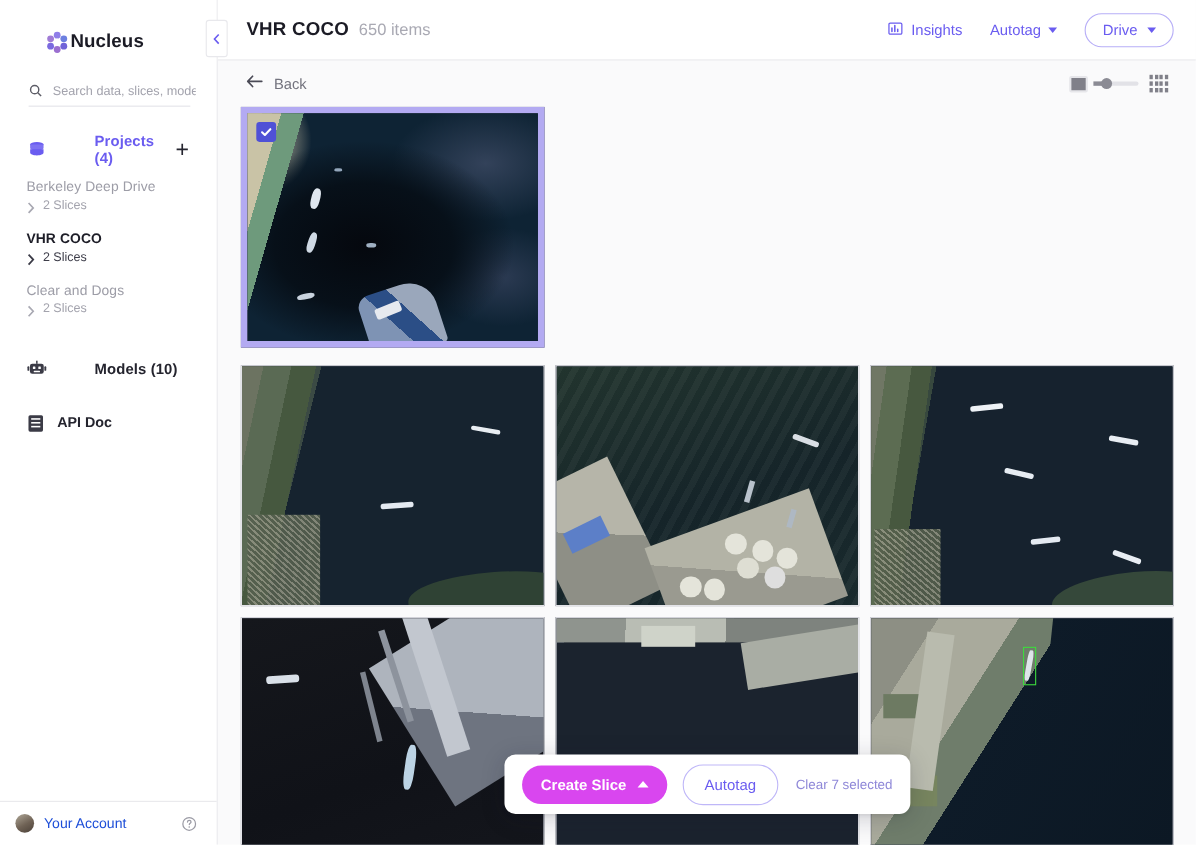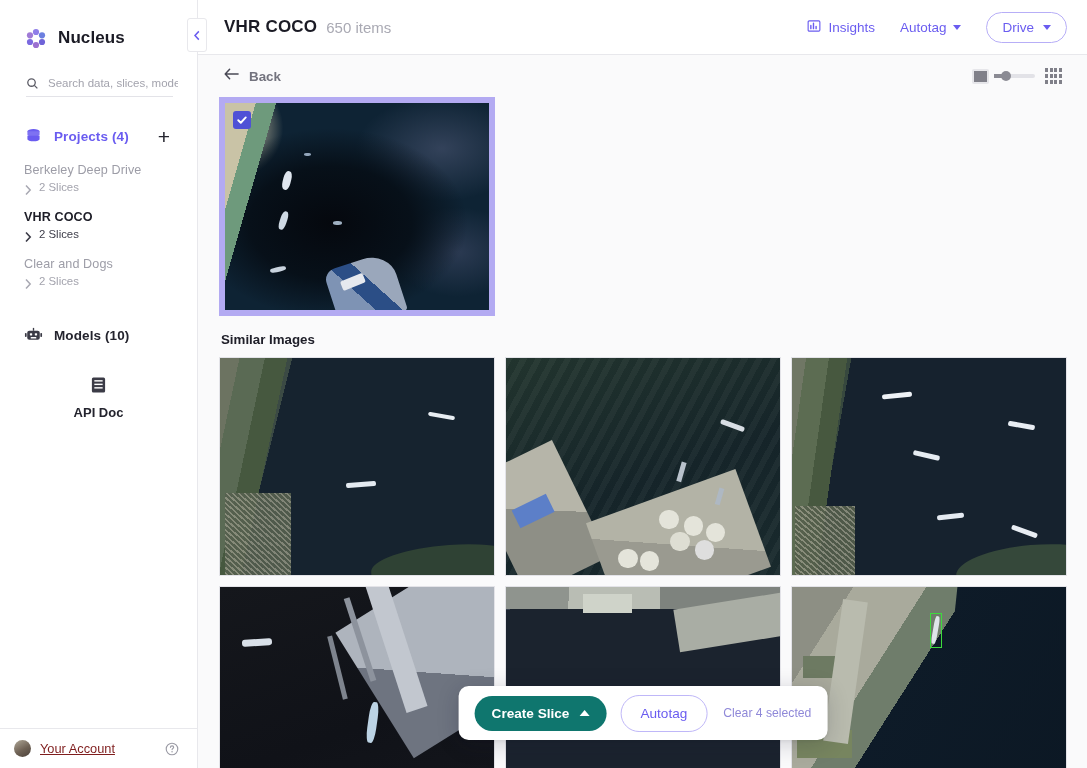--- a/index.html
+++ b/index.html
@@ -14,21 +14,21 @@
 
   
   .sidebar {
     width: 198px; height: 768px;
     background: #ffffff;
     border-right: 1px solid #e8e8ec;
     display: flex; flex-direction: column;
     position: relative;
     flex: 0 0 198px;
   }
-  .brand { display: flex; align-items: center; gap: 10px; padding: 20px 0 0 24px; height: 56px; }
+  .brand { display: flex; align-items: center; padding: 20px 0 0 24px; height: 56px; margin-left: 16px; }
   .brand-logo { width: 24px; height: 24px; flex: 0 0 24px; }
   .brand-name { font-size: 17px; font-weight: 700; color: #1b1b25; letter-spacing: .1px; }
 
   .search-row {
     display: flex; align-items: center; gap: 9px;
     margin: 20px 24px 0 26px;
     padding-bottom: 7px;
     border-bottom: 1px solid #e3e3e8;
   }
   .search-icon { width: 13px; height: 13px; flex: 0 0 13px; color: #5c5c66; }
@@ -36,21 +36,21 @@
     border: 0; outline: 0; font-size: 11.5px; color: #9a9aa4;
     font-family: "Liberation Sans", sans-serif; width: 130px; background: transparent;
   }
   .search-input::placeholder { color: #a3a3ad; }
 
   .section-head {
     display: flex; align-items: center; gap: 11px;
     padding: 0 24px 0 24px; margin-top: 26px; height: 26px;
   }
   .section-head .sec-icon { width: 19px; height: 19px; flex: 0 0 19px; }
-  .section-title { font-size: 13.5px; font-weight: 700; color: #6a5cf0; letter-spacing: .1px; }
+  .section-title { font-size: 13.5px; font-weight: 700; color: #6a5cf0; letter-spacing: .1px; margin-left: 32px; }
   .section-title.dark { color: #24242e; }
   .plus-btn {
     margin-left: auto; width: 18px; height: 18px; cursor: pointer;
     display: flex; align-items: center; justify-content: center;
     font-size: 21px; line-height: 1; color: #25252f; font-weight: 400;
   }
 
   .proj-list { margin-top: 14px; }
   .proj { padding: 0 24px; margin-bottom: 17px; cursor: pointer; }
   .proj-name { font-size: 12.6px; color: #9d9da7; letter-spacing: .1px; }
@@ -60,34 +60,34 @@
   .proj.active .chev { color: #3a3a46; }
   .slices-text { font-size: 11.4px; color: #a3a3ad; }
   .proj.active .slices-text { color: #3d3d49; }
 
   .model-list { margin-top: 15px; }
   .model-item {
     padding: 0 24px; font-size: 12.4px; color: #a0a0aa;
     margin-bottom: 17px; cursor: pointer; letter-spacing: .1px;
   }
 
-  .api-row { display: flex; align-items: center; gap: 11px; padding: 0 24px; margin-top: 28px; cursor: pointer; flex-direction: column; }
+  .api-row { display: flex; gap: 11px; padding: 0 24px; margin-top: 28px; cursor: pointer; }
   .api-icon { width: 17px; height: 18px; flex: 0 0 17px; }
   .api-label { font-size: 13px; font-weight: 700; color: #24242e; }
 
   .sidebar-footer {
     margin-top: auto; border-top: 1px solid #e8e8ec;
     height: 40px; display: flex; align-items: center; padding: 0 18px 0 14px;
   }
   .avatar {
     width: 17px; height: 17px; border-radius: 50%; flex: 0 0 17px;
     background: linear-gradient(150deg,#b0a898,#6f6255 55%,#4a4038);
     margin-right: 9px;
   }
-  .acct-label { font-size: 12.8px; color: #7f1d1d; text-decoration: underline; }
+  .acct-label { font-size: 12.8px; color: #1d4ed8; }
   .help-icon { margin-left: auto; width: 14px; height: 14px; color: #9b9ba5; cursor: pointer; }
 
   .collapse-tab {
     position: absolute; right: -10px; top: 18px;
     width: 20px; height: 34px; background: #fff;
     border: 1px solid #e8e8ec; border-radius: 3px;
     display: flex; align-items: center; justify-content: center;
     cursor: pointer; z-index: 20;
   }
   .collapse-tab svg { width: 8px; height: 11px; color: #6a5cf0; }
@@ -104,21 +104,21 @@
   .topbar-actions { margin-left: auto; display: flex; align-items: center; gap: 25px; }
   .tb-action { display: flex; align-items: center; gap: 7px; font-size: 13.5px; color: #6a5cf0; cursor: pointer; }
   .tb-action svg { width: 14px; height: 14px; }
   .caret { width: 0; height: 0; border-left: 4.5px solid transparent; border-right: 4.5px solid transparent; border-top: 5px solid #6a5cf0; }
   .slice-btn {
     border: 1.3px solid #b7aef7; border-radius: 17px; padding: 7px 15px;
     display: flex; align-items: center; gap: 9px;
     font-size: 13.5px; color: #6a5cf0; cursor: pointer; background: #fff;
   }
 
-  .subbar { height: 42px; display: flex; align-items: center; padding: 0 26px; flex: 0 0 42px; font-weight: bold; }
+  .subbar { height: 42px; display: flex; align-items: center; padding: 0 26px; flex: 0 0 42px; }
   .back-btn { display: flex; align-items: center; gap: 10px; cursor: pointer; }
   .back-btn svg { width: 15px; height: 14px; color: #4a4a56; }
   .back-label { font-size: 13.4px; color: #73737e; }
   .view-tools { margin-left: auto; display: flex; align-items: center; gap: 10px; }
   .tool-sq { width: 17px; height: 15px; background: #808089; border: 2px solid #e6e6ea; border-radius: 2px; cursor: pointer; }
   .zoom-slider { width: 36px; height: 4px; background: #e2e2e7; border-radius: 2px; position: relative; cursor: pointer; }
   .zoom-knob { position: absolute; left: 2px; top: -3px; width: 10px; height: 10px; border-radius: 50%; background: #8b8b94; }
   .zoom-tail { position: absolute; left: -5px; top: 0px; width: 8px; height: 4px; background: #8b8b94; }
   .tool-grid { display: grid; grid-template-columns: repeat(4, 3px); grid-template-rows: repeat(3, 4px); gap: 1.6px; cursor: pointer; }
   .tool-grid i { background: #808089; display: block; width: 3px; height: 4px; }
@@ -144,21 +144,21 @@
   .bbox { position: absolute; border: 1.4px solid #3ddb3d; }
 
   
   .fab {
     position: absolute; left: 50%; transform: translateX(-50%);
     bottom: 28px; background: #fff; border-radius: 10px;
     box-shadow: 0 4px 22px rgba(25,25,45,.20), 0 1px 3px rgba(0,0,0,.06);
     height: 54px; display: flex; align-items: center; padding: 0 16px; gap: 14px; z-index: 40;
   }
   .btn-primary {
-    background: #0f766e; color: #fff; border-radius: 20px;
+    background: #d946ef; color: #fff; border-radius: 20px;
     padding: 10px 17px; font-size: 13.6px; font-weight: 700;
     display: flex; align-items: center; gap: 10px; cursor: pointer; border: 0;
     font-family: "Liberation Sans", sans-serif;
   }
   .caret-up { width: 0; height: 0; border-left: 5px solid transparent; border-right: 5px solid transparent; border-bottom: 6px solid #fff; }
   .btn-outline {
     background: #fff; color: #6a5cf0; border: 1.3px solid #bfb7f8; border-radius: 20px;
     padding: 10px 19px; font-size: 13.6px; cursor: pointer;
     font-family: "Liberation Sans", sans-serif;
   }
@@ -377,21 +377,20 @@
             <div class="checkbox">
               <svg viewBox="0 0 14 14" fill="none" stroke="currentColor" stroke-width="2.2" stroke-linecap="round" stroke-linejoin="round">
                 <path d="M2.6 7.3 L5.6 10.2 L11.4 4"></path>
               </svg>
             </div>
           </div>
         </div>
       </div>
 
       <div>
-        <div class="sec-label">Similar Images</div>
 
         <div class="grid-row" style="margin-bottom:10px;">
           <div class="card">
             <div class="img" style="background:
                 linear-gradient(104deg, #5a6350 0 8%, #4a5744 8% 16%, #3b4a44 16% 22%, #16232f 22% 100%),
                 linear-gradient(180deg,#132130,#0e1b27);">
               <div style="position:absolute;left:-2%;top:-2%;width:34%;height:104%;background:linear-gradient(102deg,#6c7361 0 18%,#5a6a54 18% 36%,#46583f 36% 52%,rgba(20,35,47,0) 52%);"></div>
               <div style="position:absolute;left:2%;top:62%;width:24%;height:40%;background:repeating-linear-gradient(42deg,#8d907f 0 1.6px,#56604f 1.6px 4px);opacity:.9;"></div>
               <div style="position:absolute;left:55%;bottom:-6%;width:58%;height:20%;background:#2f4234;border-radius:50% 50% 0 0;transform:rotate(-4deg);"></div>
               <div style="position:absolute;left:76%;top:26%;width:10%;height:2%;background:#e8edf2;transform:rotate(10deg);border-radius:2px;"></div>
@@ -470,18 +469,18 @@
           </div>
         </div>
       </div>
 
       <div class="fab">
         <button class="btn-primary">
           <span>Create Slice</span>
           <span class="caret-up"></span>
         </button>
         <button class="btn-outline">Autotag</button>
-        <span class="clear-link">Clear 4 selected</span>
+        <span class="clear-link">Clear 7 selected</span>
       </div>
 
     </div>
   </section>
 </div>
 
 </body></html>

